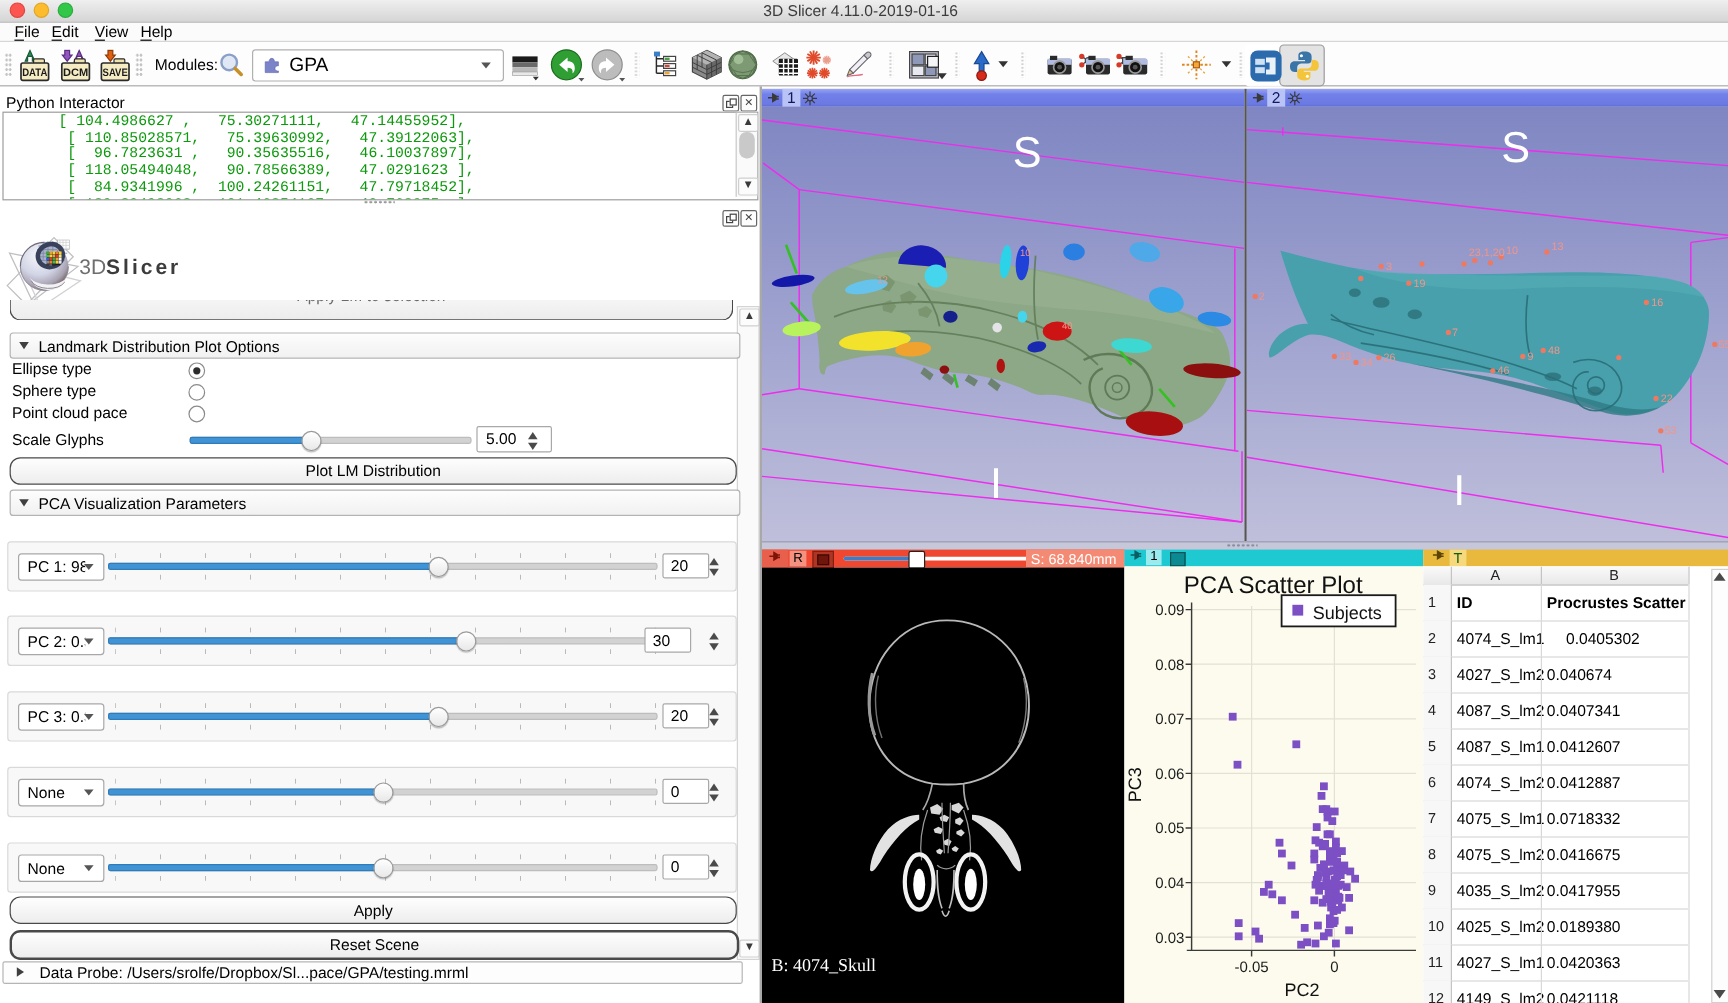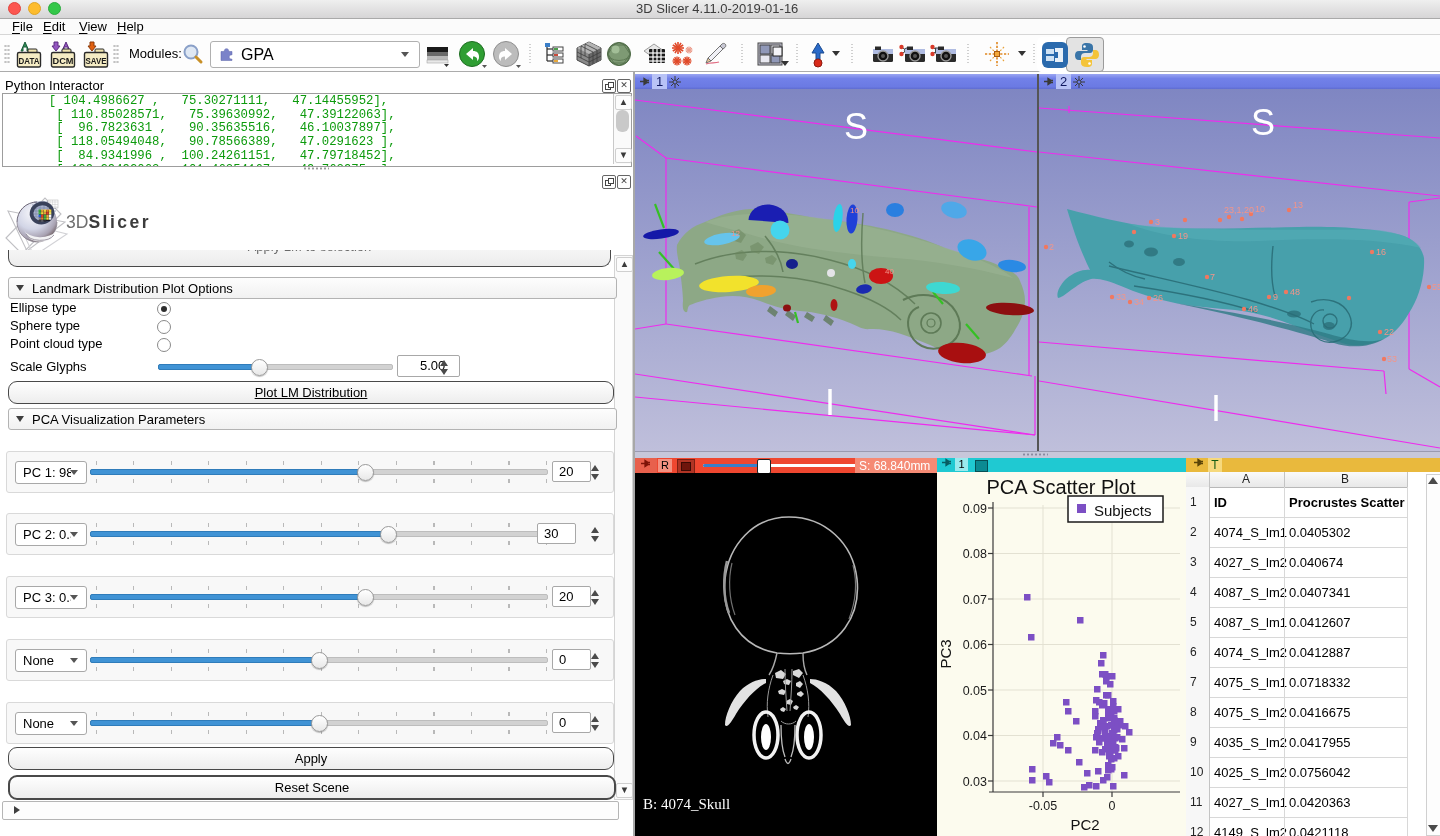--- a/index.html
+++ b/index.html
@@ -385,34 +385,34 @@
 </div>
 
 <div class="collhdr" style="top:277px;">
     <div class="tri"></div>
     <div class="lbl">Landmark Distribution Plot Options</div>
   </div>
 <div class="flabel" style="top:300px;">Ellipse type</div>
 <div class="radio sel" style="top:302px;"></div>
 <div class="flabel" style="top:318px;">Sphere type</div>
 <div class="radio" style="top:320px;"></div>
-<div class="flabel" style="top:336px;">Point cloud type</div>
+<div class="flabel" style="top:336px;">Point cloud pace</div>
 <div class="radio" style="top:338px;"></div>
 <div class="flabel" style="top:359px;">Scale Glyphs</div>
 <div class="slider-groove" style="left:158px;top:364px;width:233px;"></div>
 <div class="slider-fill" style="left:158px;top:364px;width:100px;"></div>
 <div class="slider-handle" style="left:251px;top:359px;"></div>
 <div class="spinbox" style="left:397px;top:355px;width:61px;height:20px;">
-    <span style="position:absolute;left:22px;top:2px;">5.00</span>
+    <span style="position:absolute;left:7px;top:2px;">5.00</span>
   </div>
 <div class="spin-arrows" style="left:437px;top:360px;">
     <div class="up"></div>
     <div class="dn"></div>
   </div>
-<div class="bigbtn" style="top:381px;text-decoration:underline;">Plot LM Distribution</div>
+<div class="bigbtn" style="top:381px;">Plot LM Distribution</div>
 
 <div class="collhdr" style="top:408px;">
     <div class="tri"></div>
     <div class="lbl">PCA Visualization Parameters</div>
   </div>
 
 <div class="groupbox" style="top:451px;">
   <div class="combo">
       <div class="ctxt">PC 1: 98</div>
       <div class="combo-arrow" style="right:8px;top:8px;"></div>
@@ -501,20 +501,21 @@
       <div class="up"></div>
       <div class="dn"></div>
     </div>
 </div>
 
 <div class="bigbtn" style="top:747px;">Apply</div>
 <div class="bigbtn" style="top:775px;border-width:2px;">Reset Scene</div>
 
 <div class="abs" style="left:2px;top:801px;width:615px;height:17px;border:1px solid #b5b5b5;border-radius:2px;background:#fdfdfd;">
   <div style="position:absolute;left:11px;top:4px;width:0;height:0;border-top:4.5px solid transparent;border-bottom:4.5px solid transparent;border-left:6px solid #3f3f3f;"></div>
+  <div style="position:absolute;left:30px;top:0.5px;font-size:13px;color:#000;">Data Probe: /Users/srolfe/Dropbox/Sl...pace/GPA/testing.mrml</div>
 </div>
 
 <div class="abs" style="left:633px;top:72px;width:2px;height:764px;background:#a8a8a8;"></div>
 
 <div class="viewbar" style="left:635px;width:402px;">
   <div class="pin" style="left:5px;top:3px;"><svg width="11" height="9" viewBox="0 0 11 9">
         <path d="M0,4.5 L4,4.5 M4,1.5 L4,7.5 L6.5,6 L6.5,3 Z M6.5,3.5 L9,3.5 M6.5,5.5 L9,5.5" stroke="#3a3a3a" stroke-width="1.3" fill="#3a3a3a"></path>
       </svg></div>
   <div class="vb-num" style="left:17px;">1</div>
   <div class="pin" style="left:34px;top:2px;"><svg width="12" height="12" viewBox="0 0 12 12">
@@ -977,21 +978,21 @@
       <div style="position:absolute;left:24px;top:8px;width:68px;font-size:13px;font-weight:bold;color:#000;padding-left:4px;">ID</div>
       <div style="position:absolute;left:99px;top:8px;font-size:13px;font-weight:bold;color:#000;padding-left:4px;white-space:nowrap;">Procrustes Scatter</div>
       <div style="position:absolute;left:98px;top:0;width:1px;height:30px;background:#d8d8d8;"></div>
       <div style="position:absolute;left:221px;top:0;width:1px;height:30px;background:#d8d8d8;"></div>
     </div>
 <div style="position:absolute;left:0;top:45px;width:221px;height:30px;border-bottom:1px solid #d8d8d8;">
       <div style="position:absolute;left:0;top:0;width:23px;height:30px;background:#f7f7f7;border-right:1px solid #c4c4c4;">
         <span style="position:absolute;left:4px;top:8px;font-size:12px;color:#222;">2</span>
       </div>
       <div style="position:absolute;left:24px;top:8px;width:68px;font-size:13px;font-weight:normal;color:#000;padding-left:4px;">4074_S_lm1</div>
-      <div style="position:absolute;left:99px;top:8px;font-size:13px;font-weight:normal;color:#000;padding-left:4px;white-space:nowrap;">0.0405302</div>
+      <div style="position:absolute;left:99px;top:8px;font-size:13px;font-weight:normal;color:#000;padding-left:20px;white-space:nowrap;">0.0405302</div>
       <div style="position:absolute;left:98px;top:0;width:1px;height:30px;background:#d8d8d8;"></div>
       <div style="position:absolute;left:221px;top:0;width:1px;height:30px;background:#d8d8d8;"></div>
     </div>
 <div style="position:absolute;left:0;top:75px;width:221px;height:30px;border-bottom:1px solid #d8d8d8;">
       <div style="position:absolute;left:0;top:0;width:23px;height:30px;background:#f7f7f7;border-right:1px solid #c4c4c4;">
         <span style="position:absolute;left:4px;top:8px;font-size:12px;color:#222;">3</span>
       </div>
       <div style="position:absolute;left:24px;top:8px;width:68px;font-size:13px;font-weight:normal;color:#000;padding-left:4px;">4027_S_lm2</div>
       <div style="position:absolute;left:99px;top:8px;font-size:13px;font-weight:normal;color:#000;padding-left:4px;white-space:nowrap;">0.040674</div>
       <div style="position:absolute;left:98px;top:0;width:1px;height:30px;background:#d8d8d8;"></div>
@@ -1049,21 +1050,21 @@
       <div style="position:absolute;left:24px;top:8px;width:68px;font-size:13px;font-weight:normal;color:#000;padding-left:4px;">4035_S_lm2</div>
       <div style="position:absolute;left:99px;top:8px;font-size:13px;font-weight:normal;color:#000;padding-left:4px;white-space:nowrap;">0.0417955</div>
       <div style="position:absolute;left:98px;top:0;width:1px;height:30px;background:#d8d8d8;"></div>
       <div style="position:absolute;left:221px;top:0;width:1px;height:30px;background:#d8d8d8;"></div>
     </div>
 <div style="position:absolute;left:0;top:285px;width:221px;height:30px;border-bottom:1px solid #d8d8d8;">
       <div style="position:absolute;left:0;top:0;width:23px;height:30px;background:#f7f7f7;border-right:1px solid #c4c4c4;">
         <span style="position:absolute;left:4px;top:8px;font-size:12px;color:#222;">10</span>
       </div>
       <div style="position:absolute;left:24px;top:8px;width:68px;font-size:13px;font-weight:normal;color:#000;padding-left:4px;">4025_S_lm2</div>
-      <div style="position:absolute;left:99px;top:8px;font-size:13px;font-weight:normal;color:#000;padding-left:4px;white-space:nowrap;">0.0756042</div>
+      <div style="position:absolute;left:99px;top:8px;font-size:13px;font-weight:normal;color:#000;padding-left:4px;white-space:nowrap;">0.0189380</div>
       <div style="position:absolute;left:98px;top:0;width:1px;height:30px;background:#d8d8d8;"></div>
       <div style="position:absolute;left:221px;top:0;width:1px;height:30px;background:#d8d8d8;"></div>
     </div>
 <div style="position:absolute;left:0;top:315px;width:221px;height:30px;border-bottom:1px solid #d8d8d8;">
       <div style="position:absolute;left:0;top:0;width:23px;height:30px;background:#f7f7f7;border-right:1px solid #c4c4c4;">
         <span style="position:absolute;left:4px;top:8px;font-size:12px;color:#222;">11</span>
       </div>
       <div style="position:absolute;left:24px;top:8px;width:68px;font-size:13px;font-weight:normal;color:#000;padding-left:4px;">4027_S_lm1</div>
       <div style="position:absolute;left:99px;top:8px;font-size:13px;font-weight:normal;color:#000;padding-left:4px;white-space:nowrap;">0.0420363</div>
       <div style="position:absolute;left:98px;top:0;width:1px;height:30px;background:#d8d8d8;"></div>

